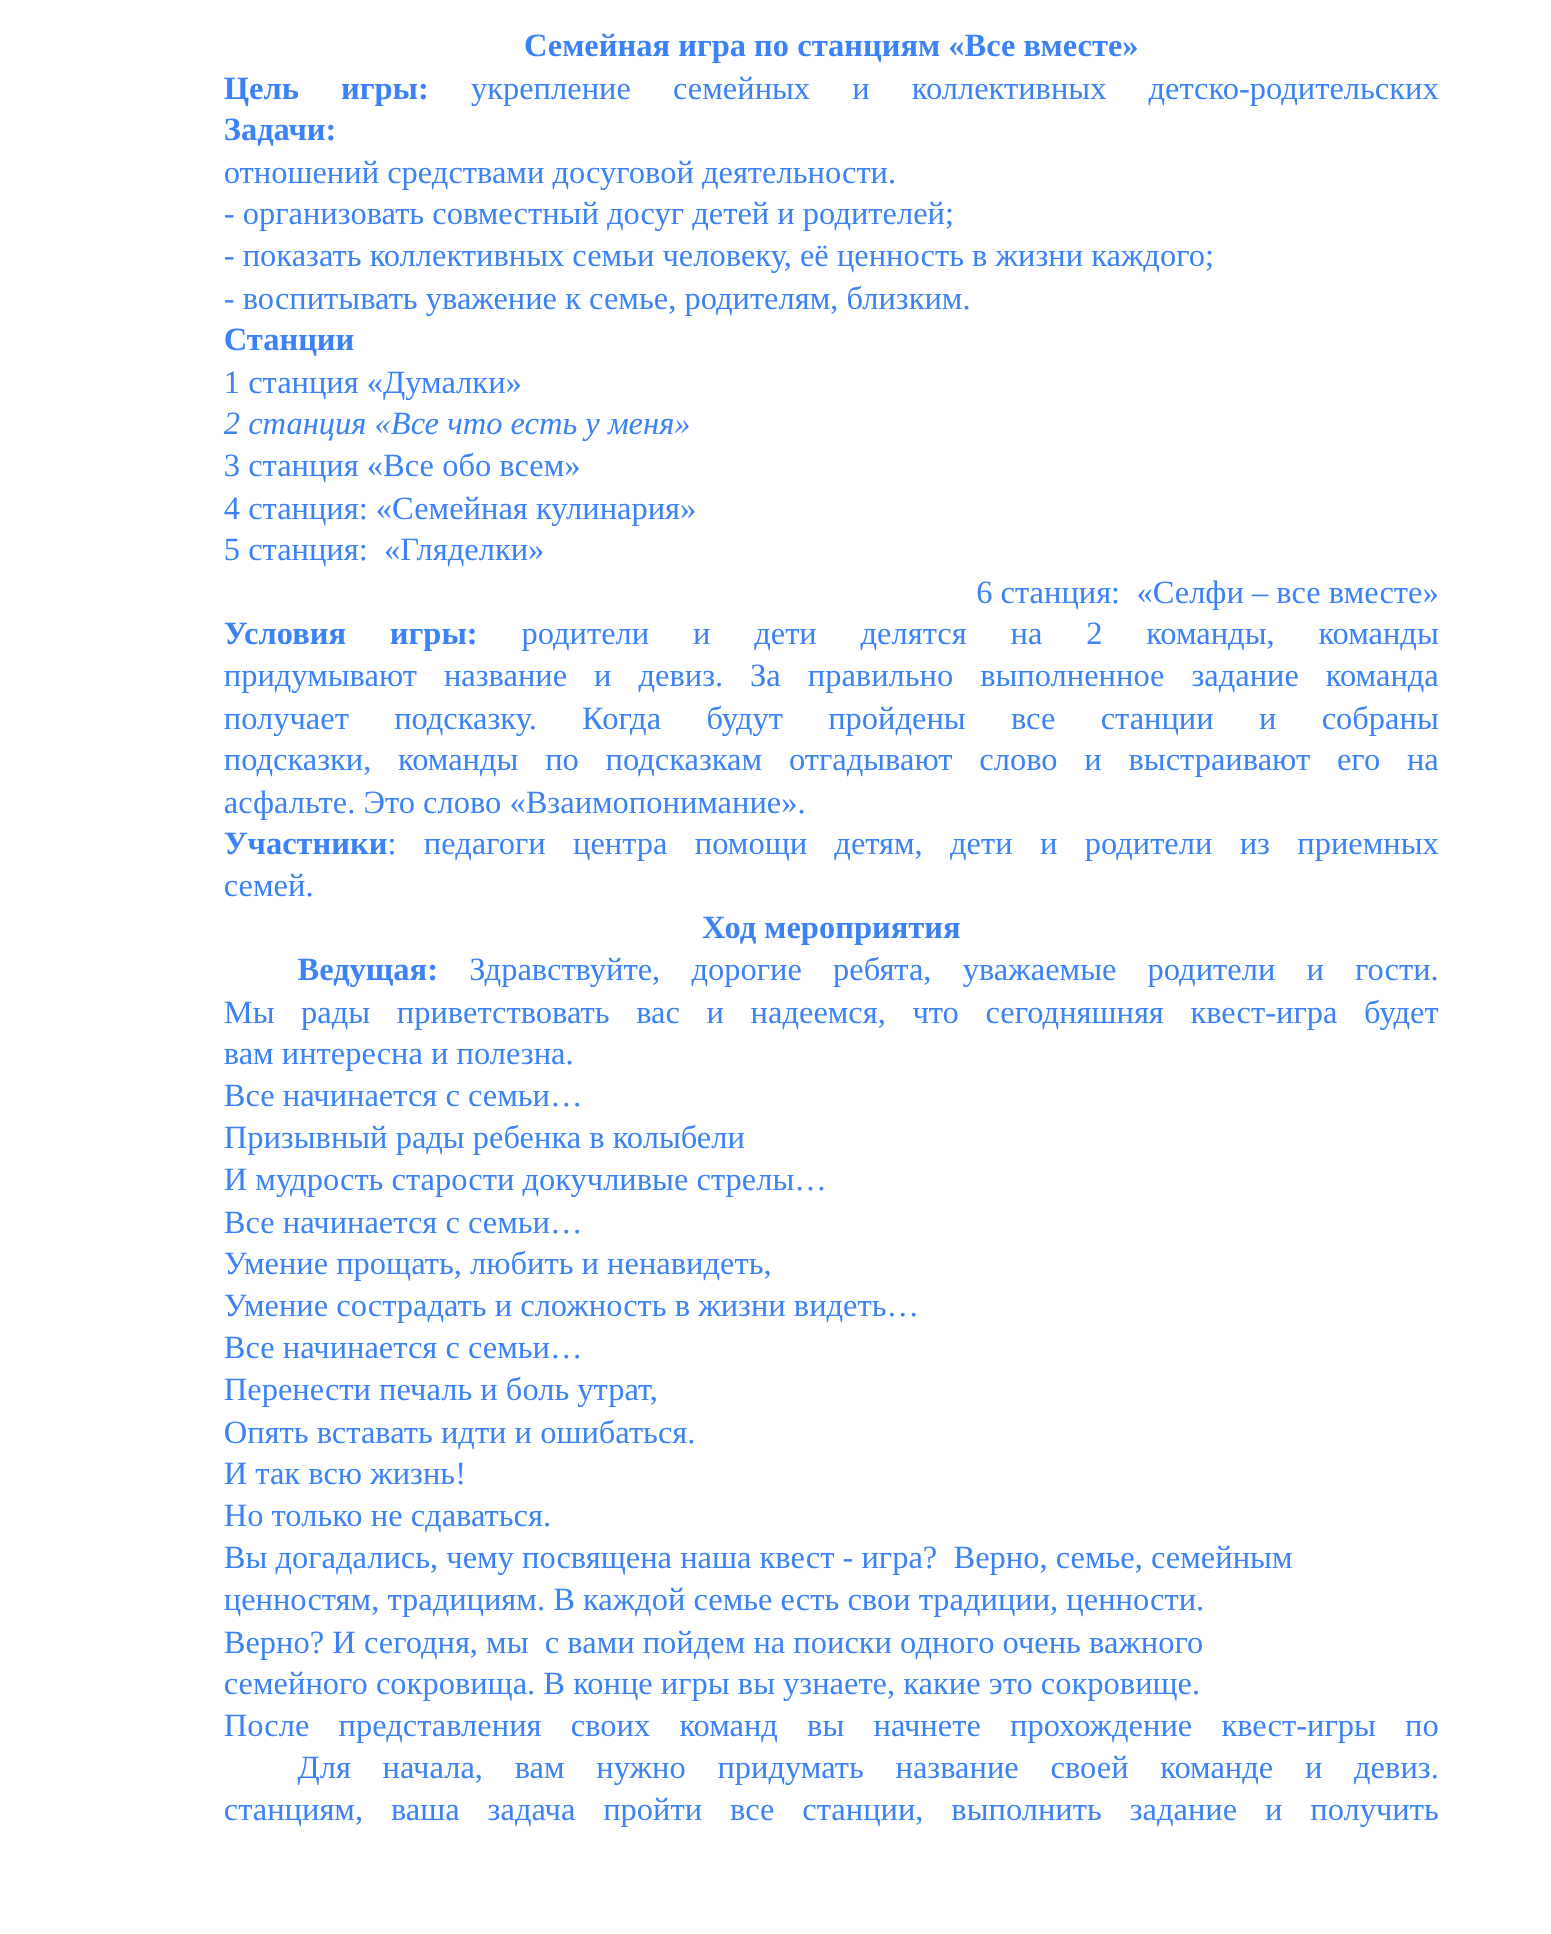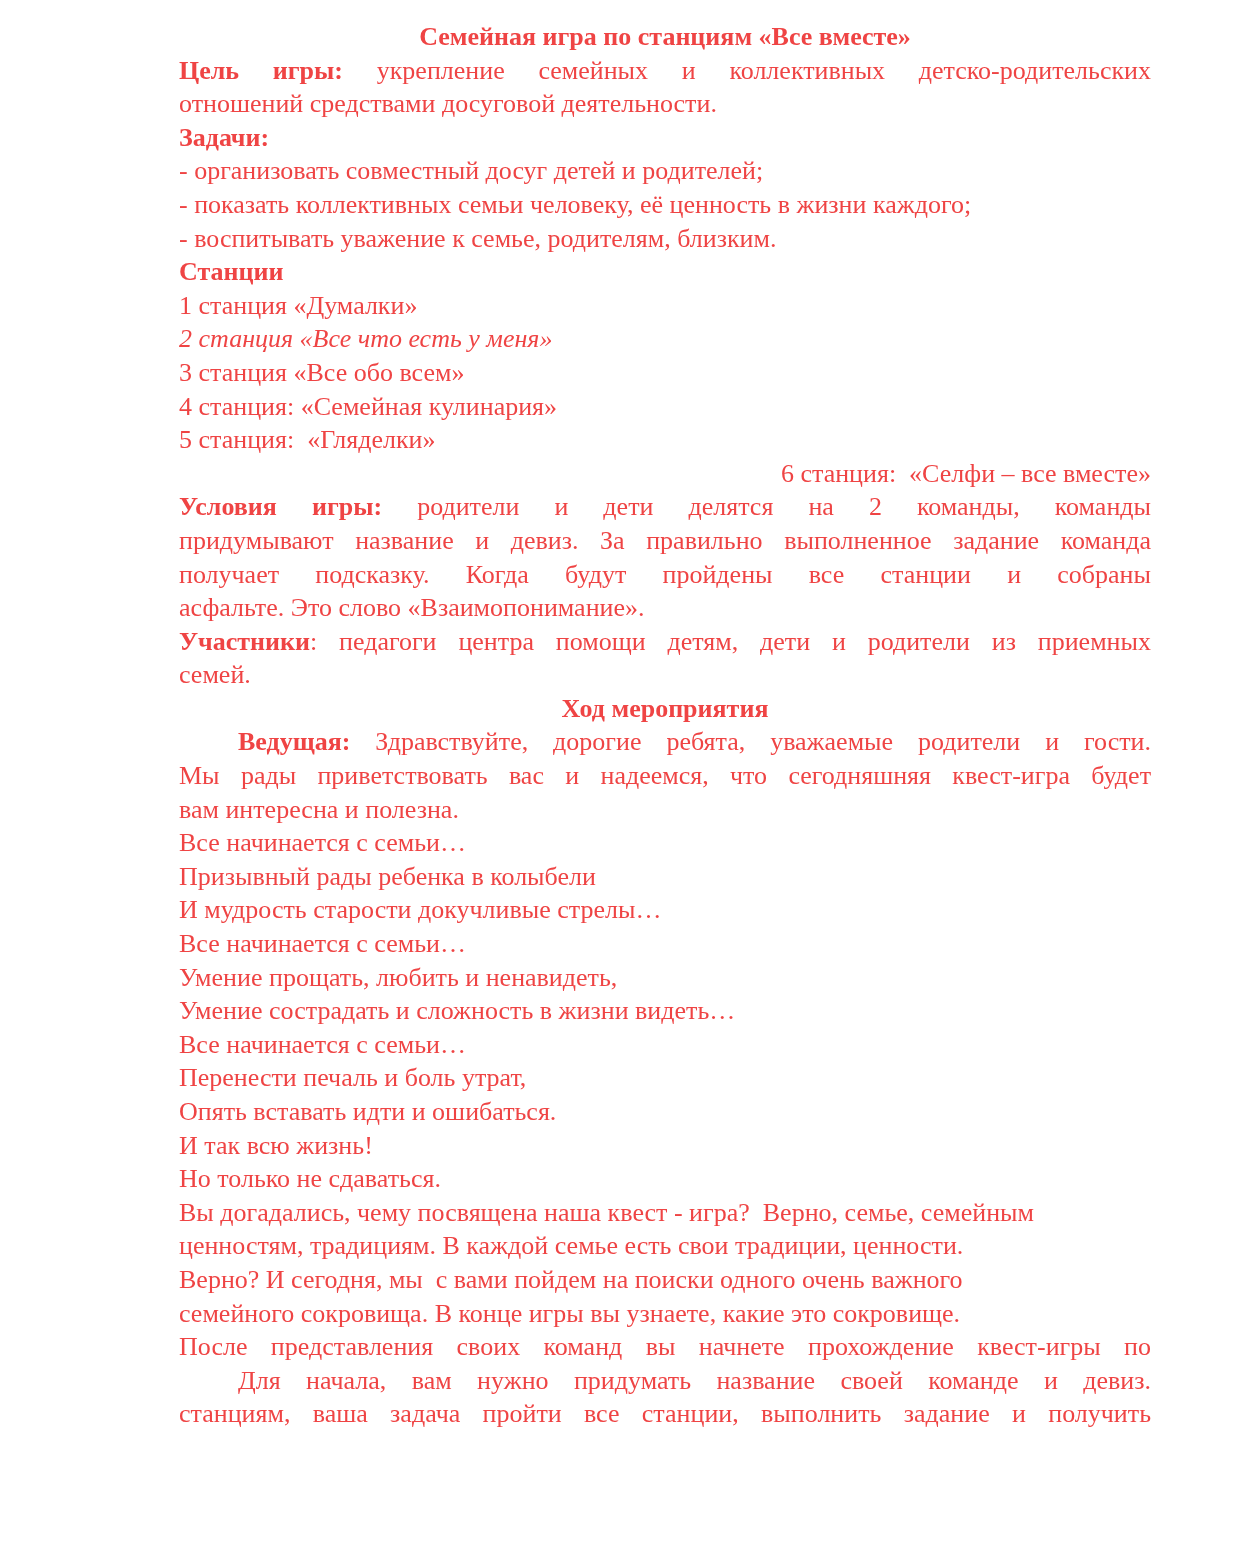--- a/index.html
+++ b/index.html
@@ -5,21 +5,21 @@
     html, body { margin: 0; padding: 0; background: #ffffff; }
     body { width: 1241px; height: 1547px; overflow: hidden; position: relative; }
     .page {
       position: absolute;
       left: 179px;
       top: 20px;
       width: 972px;
       font-family: "Liberation Serif", "DejaVu Serif", serif;
       font-size: 26px;
       line-height: 33.6px;
-      color: #ef4444;
+      color: #3b82f6;
     }
     .line { display: block; white-space: nowrap; height: 33.6px; }
     .justify {
       text-align: justify;
       text-align-last: justify;
       white-space: normal;
       overflow: hidden;
     }
     .center { text-align: center; }
     .bold { font-weight: bold; }
@@ -28,40 +28,41 @@
 </head>
 <body>
 
 <div class="page">
 
   <div class="line center bold">Семейная игра по станциям «Все вместе»</div>
 
   <div class="line justify">
     <span class="bold">Цель игры:</span><span> укрепление семейных и коллективных детско-родительских</span>
   </div>
+  <div class="line bold">Задачи:</div>
+
   <div class="line">отношений средствами досуговой деятельности.</div>
-
-  <div class="line bold">Задачи:</div>
   <div class="line">- организовать совместный досуг детей и родителей;</div>
   <div class="line">- показать коллективных семьи человеку, её ценность в жизни каждого;</div>
   <div class="line">- воспитывать уважение к семье, родителям, близким.</div>
 
   <div class="line bold">Станции</div>
   <div class="line" style="white-space:pre;">1 станция «Думалки»</div>
   <div class="line" style="white-space:pre;font-style:italic;">2 станция «Все что есть у меня»</div>
   <div class="line" style="white-space:pre;">3 станция «Все обо всем»</div>
   <div class="line" style="white-space:pre;">4 станция: «Семейная кулинария»</div>
   <div class="line" style="white-space:pre;">5 станция:  «Гляделки»</div>
   <div class="line" style="white-space:pre;text-align:right;">6 станция:  «Селфи – все вместе»</div>
 
   <div class="line justify">
     <span class="bold">Условия игры:</span><span> родители и дети делятся на 2 команды, команды</span>
   </div>
   <div class="line justify">придумывают название и девиз.  За правильно выполненное задание команда</div>
   <div class="line justify">получает подсказку. Когда будут пройдены все станции и собраны</div>
+  <div class="line justify">подсказки, команды по подсказкам отгадывают слово и выстраивают его на</div>
   <div class="line">асфальте. Это слово «Взаимопонимание».</div>
 
   <div class="line justify">
     <span class="bold">Участники</span><span>: педагоги центра помощи детям, дети и родители из приемных</span>
   </div>
   <div class="line">семей.</div>
 
   <div class="line center bold">Ход мероприятия</div>
 
   <div class="line justify indent">

